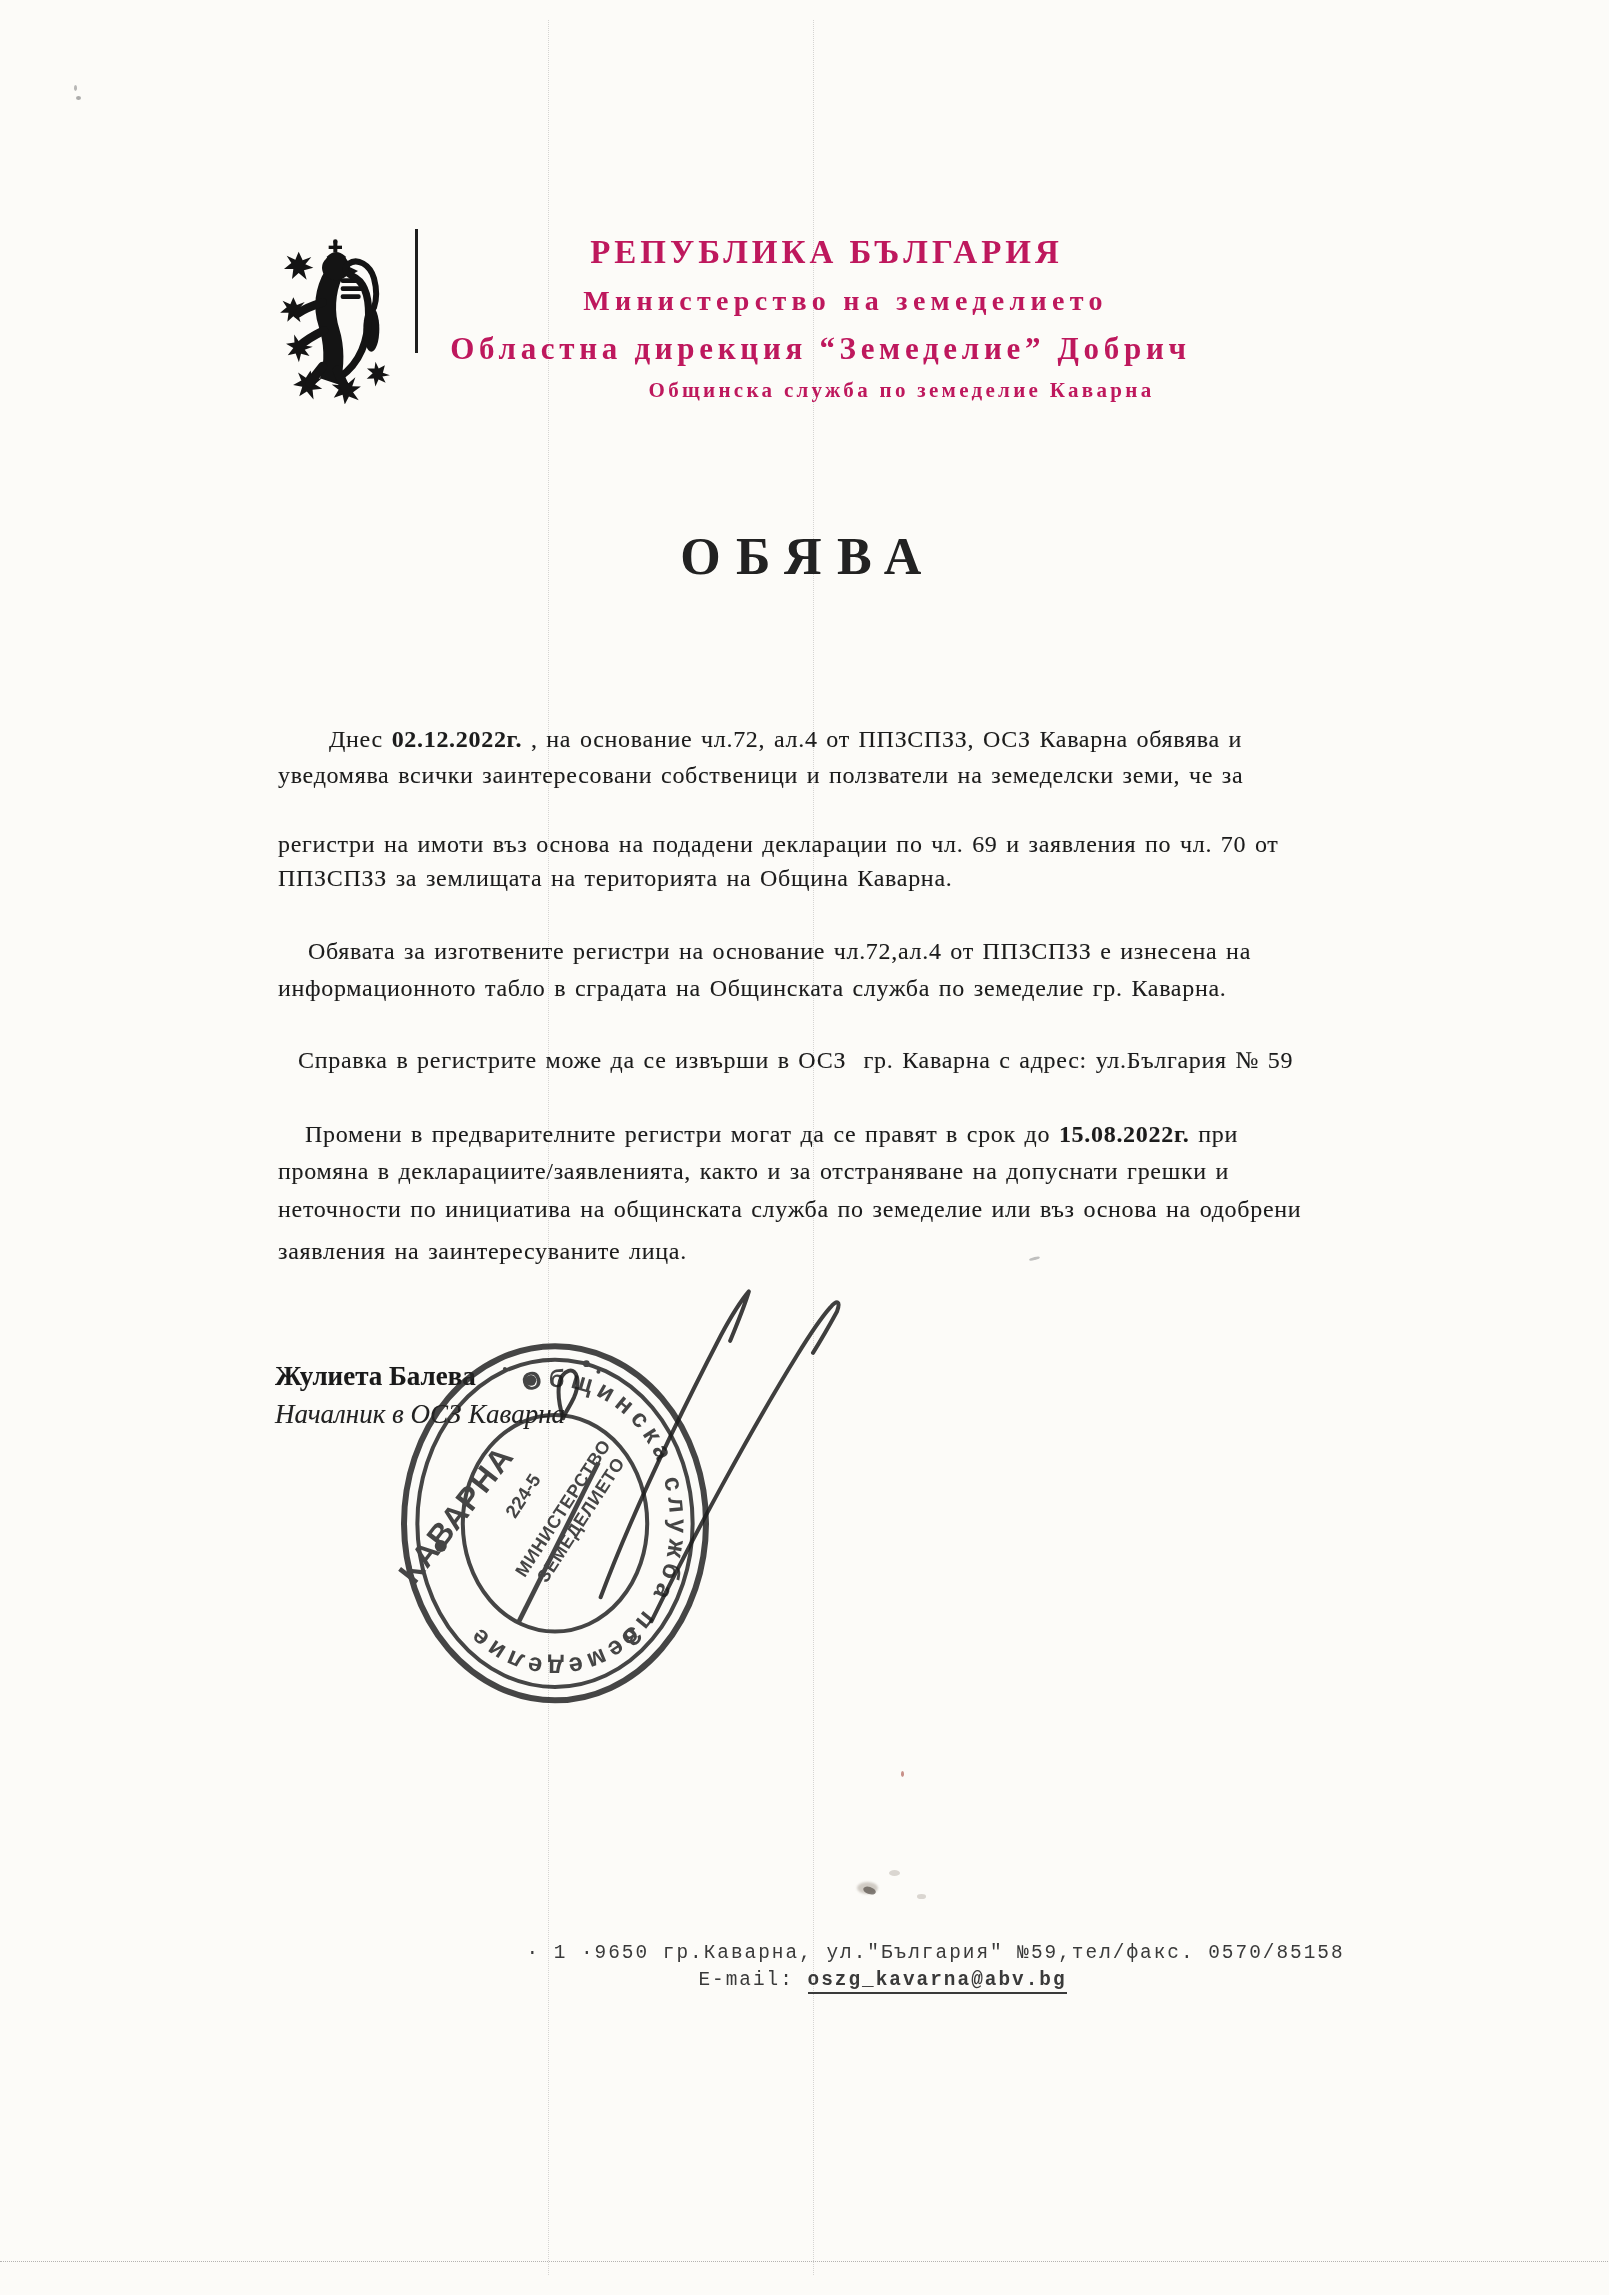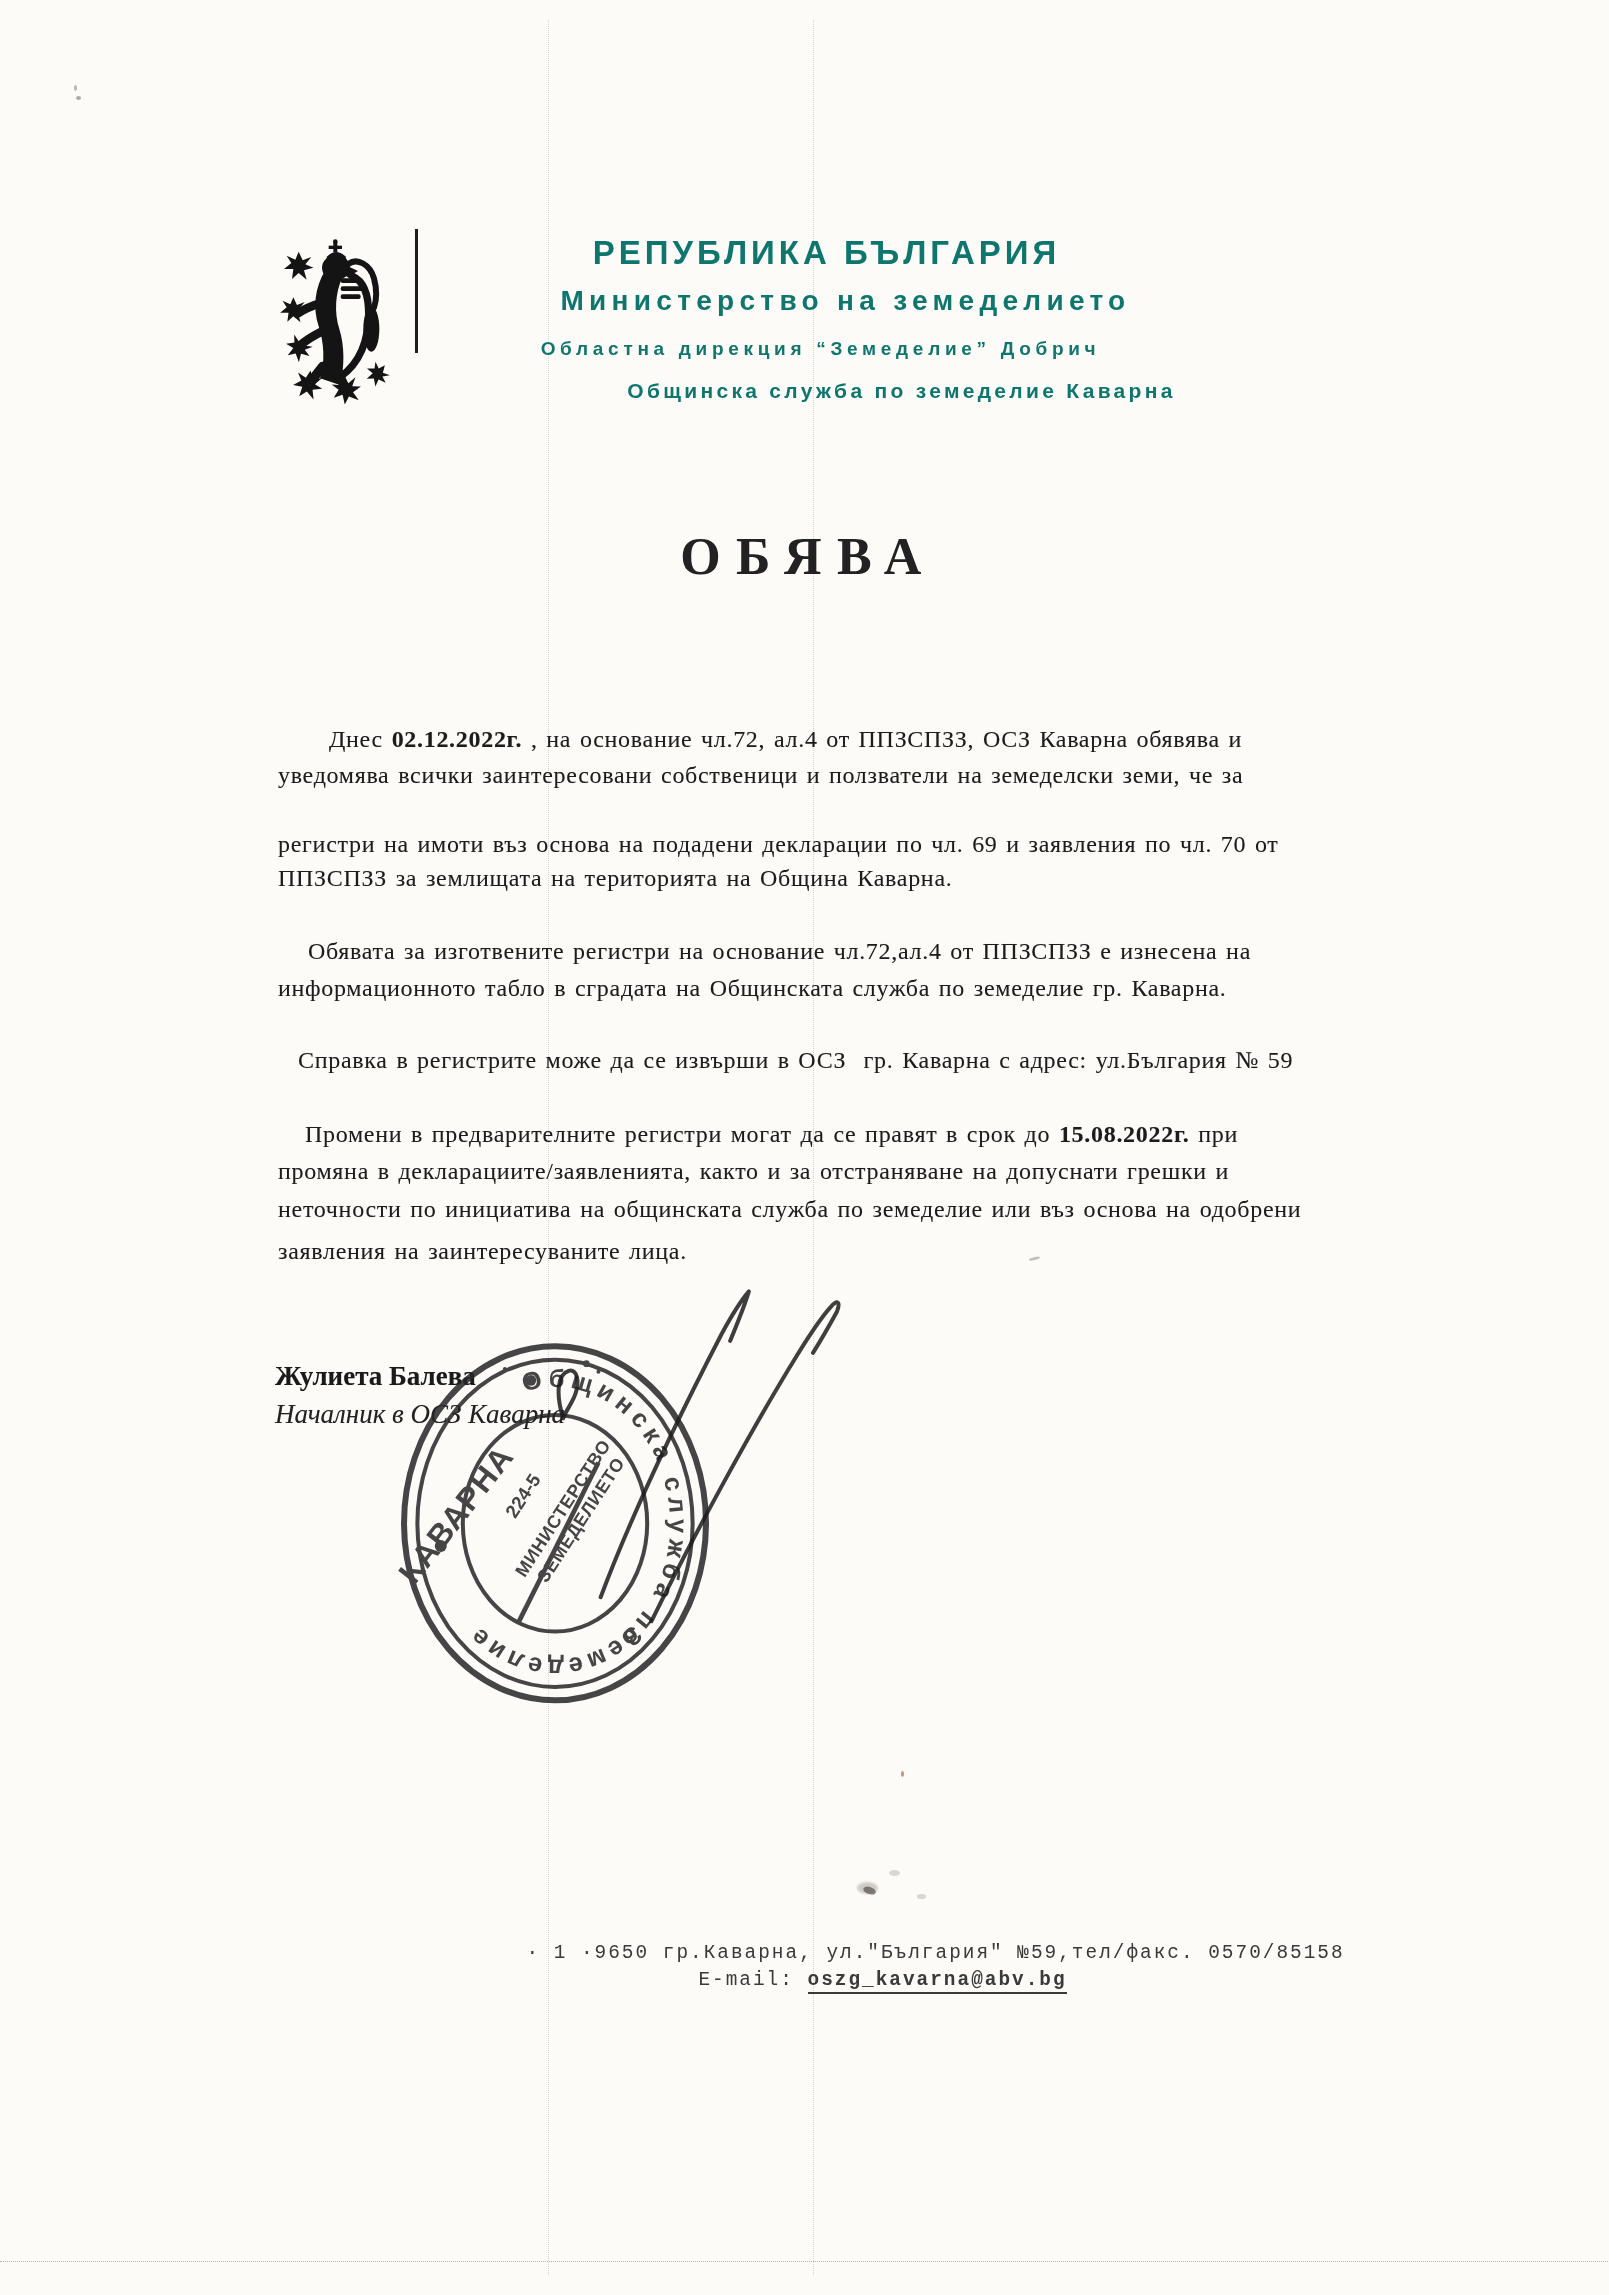--- a/index.html
+++ b/index.html
@@ -1,24 +1,24 @@
 <!DOCTYPE html>
 <html style="font-size:10.7px"><head>
 <meta charset="utf-8">
 <style>
   html,body{margin:0;padding:0;background:#d9d9d9;}
   .page{position:relative;width:1610px;height:2295px;background:#fcfbf8;overflow:hidden;
         font-family:"Liberation Serif",serif;color:#1b1b1b;}
   .abs{position:absolute;}
   
-  .hdr{position:absolute;font-family:Liberation Sans, sans-serif;font-weight:700;color:#0f766e;
+  .hdr{position:absolute;font-family:Liberation Serif, serif;font-weight:700;color:#be185d;
        text-align:center;white-space:pre;}
   .hdr1{font-size:33px;letter-spacing:4px;line-height:39px;}
   .hdr2{font-size:28px;letter-spacing:5.3px;line-height:33px;}
-  .hdr3{font-size:19px;letter-spacing:4.7px;line-height:33px;}
+  .hdr3{font-size:31px;letter-spacing:4.7px;line-height:33px;}
   .hdr4{font-size:21px;letter-spacing:3.3px;line-height:33px;}
   .logo-divider{position:absolute;left:415px;top:229px;width:2.7px;height:124px;background:#1e1e1e;}
   
   .doc-title{position:absolute;left:668px;top:527px;width:281px;text-align:center;
              font-weight:700;font-size:52px;letter-spacing:15.4px;color:#222;white-space:pre;}
   
   .line{position:absolute;left:278px;width:1136px;white-space:pre;font-size:24px;
         letter-spacing:0.7px;word-spacing:2px;color:#1c1c1c;text-shadow:0 0 0.7px rgba(20,20,20,.25);}
   .b{font-weight:700;}
   .ind76{padding-left:51px;} .ind45{padding-left:30px;} .ind30{padding-left:20px;} .ind40{padding-left:27px;}

